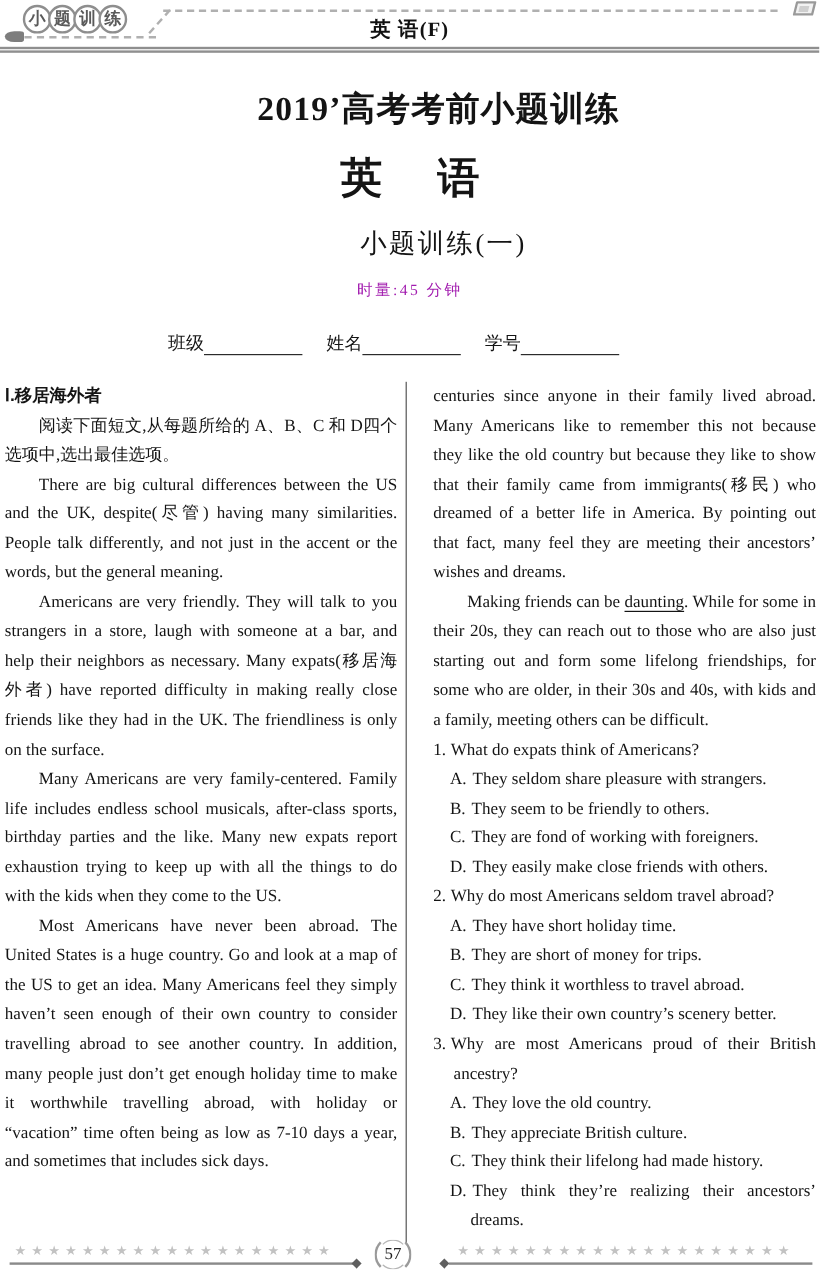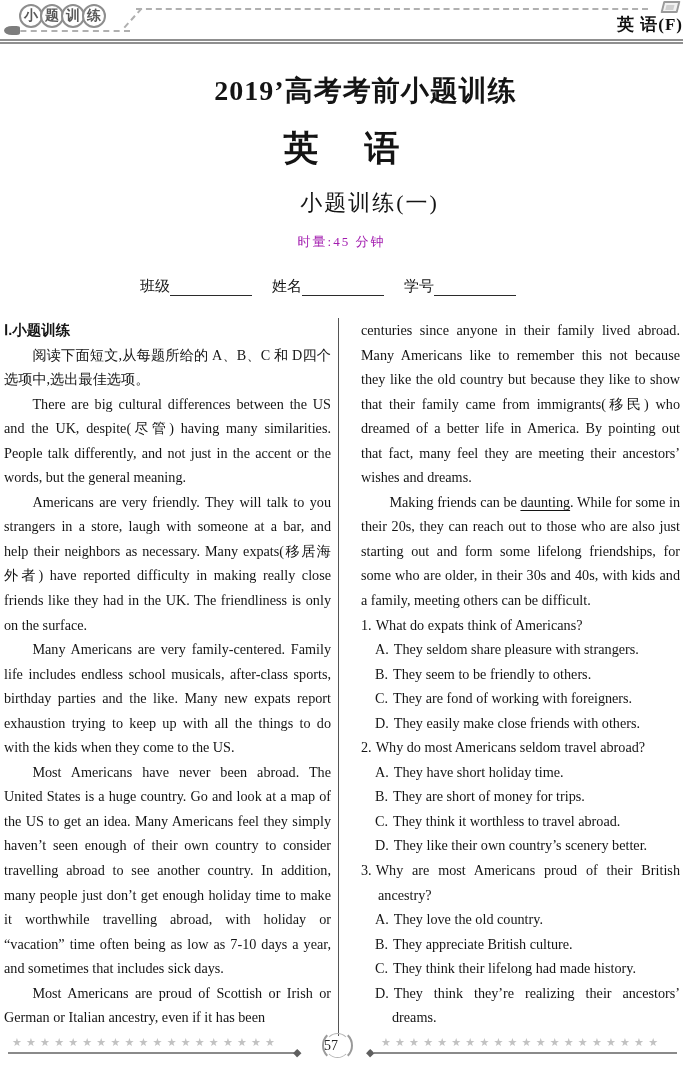--- a/index.html
+++ b/index.html
@@ -22,21 +22,21 @@
   .dash-slant { position:absolute; top:17px; left:120px; width:26px; border-top:2px dashed #b0b0b0; transform:rotate(-48deg); }
   .dash-bottom { position:absolute; top:30px; left:10px; width:120px; border-top:2px dashed #b0b0b0; }
   .flag-icon {
     position:absolute; top:1px; right:4px; width:17px; height:12px;
     border:2px solid #9a9a9a; background:#f2f2f2; transform:skewX(-14deg);
     border-radius:1px;
   }
   .flag-icon::after { content:""; position:absolute; left:2px; top:2px; width:8px; height:5px; background:#cfcfcf; }
   .hand-icon { position:absolute; top:26px; left:4px; width:16px; height:9px; background:#7d7d7d; border-radius:70% 30% 30% 70%; }
   .subject-line {
-    position:absolute; top:13px; left:0; width:100%; text-align:right;
+    position:absolute; top:13px; left:0; width:100%; text-align:center;
     font-weight:bold; font-size:17px; letter-spacing:1px; color:#111;
   }
   .double-rule { position:absolute; top:39px; left:0; width:683px; height:5px; border-top:2px solid #8f8f8f; border-bottom:2px solid #8f8f8f; }
 
   
   .main-title { position:absolute; top:72px; left:0; width:100%; text-align:center; font-size:28px; font-weight:bold; letter-spacing:1px;margin-left:24px; }
   .subject-title { position:absolute; top:125px; left:0; width:100%; display:flex; justify-content:center; gap:46px; font-size:35px; font-weight:bold; }
   .section-title { position:absolute; top:188px; left:4px; width:100%; text-align:center; font-size:22px; font-weight:500; letter-spacing:2px;padding-left:48px; }
   .duration { position:absolute; top:233px; left:0; width:100%; text-align:center; font-size:13px; letter-spacing:2px; color:#a21caf; }
   .fields-row { position:absolute; top:277px; left:140px; display:flex; gap:20px; font-size:15px; }
@@ -63,24 +63,24 @@
   .stars { position:absolute; font-size:11px; letter-spacing:4.2px; color:#c2c2c2; top:4px; white-space:nowrap; }
   .stars-left { left:12px; }
   .stars-right { left:381px; }
   .footer-line { position:absolute; top:20px; border-top:2px solid #8a8a8a; }
   .line-left { left:8px; width:287px; }
   .line-right { left:374px; width:303px; }
   .diamond { position:absolute; top:14px; font-size:11px; color:#5f5f5f; }
   .diamond-left { left:293px; }
   .diamond-right { left:366px; }
   .page-circle {
-    position:absolute; top:-2px; left:322px; width:31px; height:31px;
+    position:absolute; top:-2px; left:312px; width:31px; height:31px;
     border:2.5px solid #9a9a9a; border-radius:50%;
     border-top-color:transparent; border-bottom-color:transparent;
-    display:flex; align-items:center; 
+    display:flex; align-items:center; justify-content:center;
   }
   .page-circle::before {
     content:""; position:absolute; inset:1px; border:1.5px solid #b5b5b5; border-radius:50%;
     border-left-color:transparent; border-right-color:transparent;
   }
   .page-num { font-size:14px; color:#222; }
 </style>
 </head>
 <body>
 
@@ -120,27 +120,26 @@
       <span class="field-line"></span>
     </span>
     <span class="field">
       <span class="field-label">学号</span>
       <span class="field-line"></span>
     </span>
   </div>
 
   <div class="columns">
     <div class="col col-left">
-      <div class="section-heading">Ⅰ.小题训练</div>
+      <div class="section-heading">Ⅰ.移居海外者</div>
       <div class="para-indent">阅读下面短文,从每题所给的 A、B、C 和 D四个选项中,选出最佳选项。</div>
       <div class="para-indent">There are big cultural differences between the US and the UK, despite(尽管) having many similarities. People talk differently, and not just in the accent or the words, but the general meaning.</div>
       <div class="para-indent">Americans are very friendly. They will talk to you strangers in a store, laugh with someone at a bar, and help their neighbors as necessary. Many expats(移居海外者) have reported difficulty in making really close friends like they had in the UK. The friendliness is only on the surface.</div>
       <div class="para-indent">Many Americans are very family-centered. Family life includes endless school musicals, after-class sports, birthday parties and the like. Many new expats report exhaustion trying to keep up with all the things to do with the kids when they come to the US.</div>
       <div class="para-indent">Most Americans have never been abroad. The United States is a huge country. Go and look at a map of the US to get an idea. Many Americans feel they simply haven’t seen enough of their own country to consider travelling abroad to see another country. In addition, many people just don’t get enough holiday time to make it worthwhile travelling abroad, with holiday or “vacation” time often being as low as 7-10 days a year, and sometimes that includes sick days.</div>
-      <div class="para-indent">Most Americans are proud of Scottish or Irish or German or Italian ancestry, even if it has been</div>
     </div>
 
     <div class="col col-right">
       <div>centuries since anyone in their family lived abroad. Many Americans like to remember this not because they like the old country but because they like to show that their family came from immigrants(移民) who dreamed of a better life in America. By pointing out that fact, many feel they are meeting their ancestors’ wishes and dreams.</div>
       <div class="para-indent"><span>Making friends can be </span><span class="underlined">daunting</span><span>. While for some in their 20s, they can reach out to those who are also just starting out and form some lifelong friendships, for some who are older, in their 30s and 40s, with kids and a family, meeting others can be difficult.</span></div>
 
       <div>
         <div class="q-stem"><span class="q-num">1.</span><span>What do expats think of Americans?</span></div>
         <div class="q-option"><span class="opt-label">A.</span><span>They seldom share pleasure with strangers.</span></div>
         <div class="q-option"><span class="opt-label">B.</span><span>They seem to be friendly to others.</span></div>

